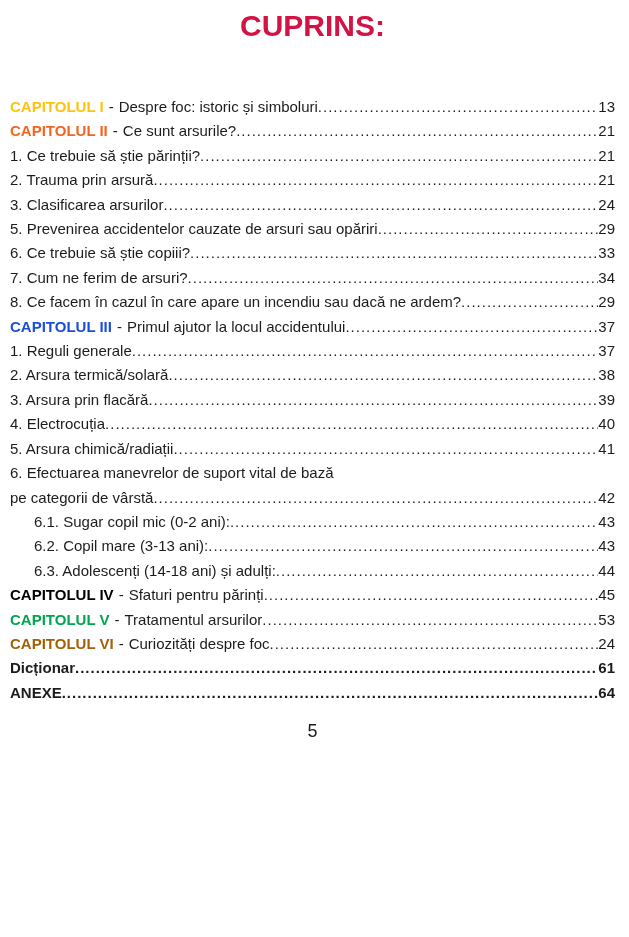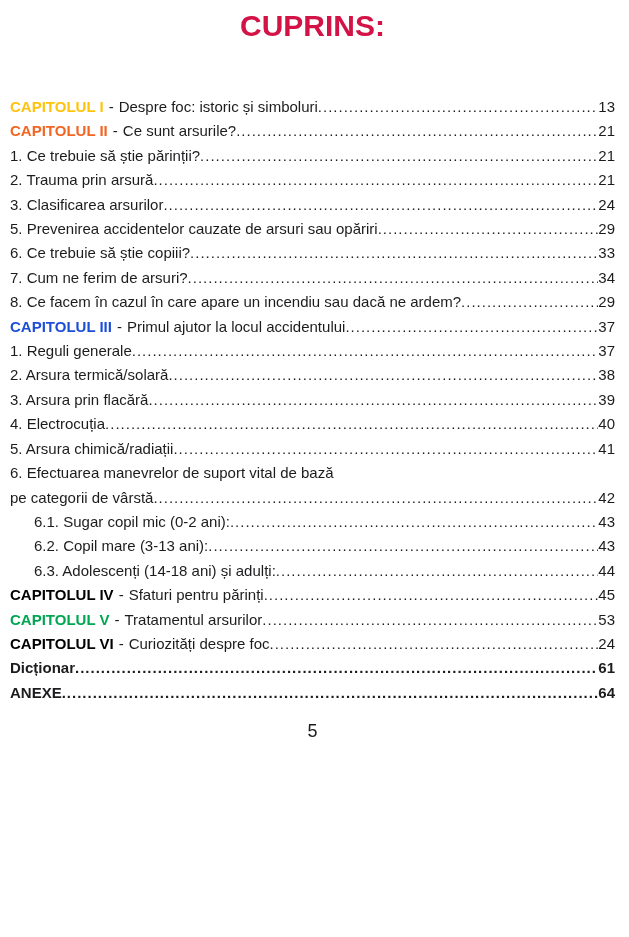--- a/index.html
+++ b/index.html
@@ -177,21 +177,21 @@
       <span class="pg">45</span>
     </div>
 
     <div class="row gap">
       <span class="text"><b class="chap" style="color: rgb(0, 166, 81);">CAPITOLUL V</b><span class="sep">-</span><span>Tratamentul arsurilor</span></span>
       <span class="dots"></span>
       <span class="pg">53</span>
     </div>
 
     <div class="row gap">
-      <span class="text"><b class="chap" style="color: #000000;">CAPITOLUL VI</b><span class="sep">-</span><span>Curiozități despre foc</span></span>
+      <span class="text"><b class="chap" style="color: #a16207;">CAPITOLUL VI</b><span class="sep">-</span><span>Curiozități despre foc</span></span>
       <span class="dots"></span>
       <span class="pg">24</span>
     </div>
 
     <div class="row gap bold">
       <span class="text">Dicționar</span>
       <span class="dots"></span>
       <span class="pg">61</span>
     </div>
 

